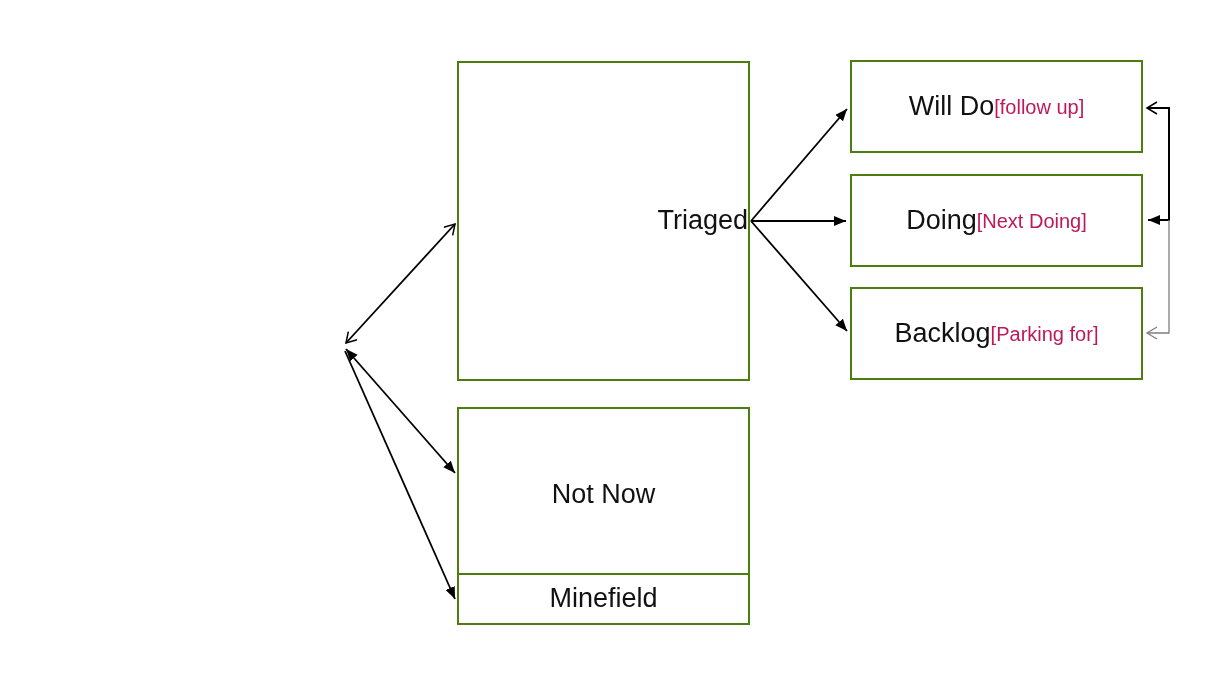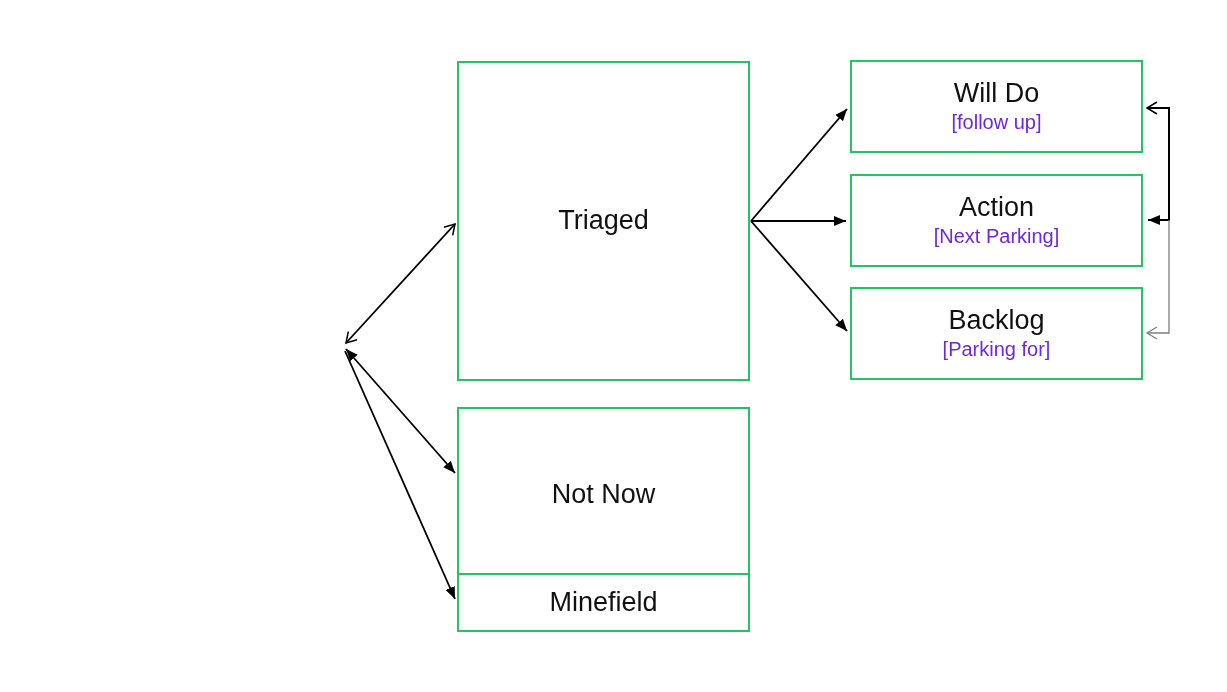--- a/index.html
+++ b/index.html
@@ -10,44 +10,44 @@
   }
   #canvas {
     position: relative;
     width: 1227px;
     height: 692px;
     background: #ffffff;
     overflow: hidden;
   }
   .node {
     position: absolute;
-    border: 2px solid #22c55e;
+    border: 2px solid #4d7c0f;
     background: #ffffff;
     display: flex;
-    flex-direction: column;
+    flex-direction: row;
     align-items: center;
     justify-content: center;
     text-align: center;
     color: #000000;
     box-sizing: border-box;
   }
   .node .label {
     font-size: 27px;
     line-height: 1.15;
     color: #111111;
   }
   .node .sub {
     font-size: 20px;
     line-height: 1.3;
-    color: #6d28d9;
+    color: #be185d;
   }
   #node-backlog   { left: 50px;  top: 60px;  width: 294px; height: 570px; }
-  #node-triaged   { left: 457px; top: 61px;  width: 293px; height: 320px; }
+  #node-triaged   { left: 457px; top: 61px;  width: 293px; height: 320px; justify-content: flex-end; }
   #node-not-now   { left: 457px; top: 407px; width: 293px; height: 176px; }
-  #node-minefield { left: 457px; top: 573px; width: 293px; height: 59px; }
+  #node-minefield { left: 457px; top: 573px; width: 293px; height: 52px; }
   #node-will-do   { left: 850px; top: 60px;  width: 293px; height: 93px; }
   #node-doing     { left: 850px; top: 174px; width: 293px; height: 93px; }
   #node-parking   { left: 850px; top: 287px; width: 293px; height: 93px; }
   #edges-overlay {
     position: absolute;
     left: 0; top: 0;
     width: 1227px;
     height: 692px;
     pointer-events: none;
   }
@@ -69,22 +69,22 @@
   <div class="node" id="node-minefield">
     <span class="label">Minefield</span>
   </div>
 
   <div class="node" id="node-will-do">
     <span class="label">Will Do</span>
     <span class="sub">[follow up]</span>
   </div>
 
   <div class="node" id="node-doing">
-    <span class="label">Action</span>
-    <span class="sub">[Next Parking]</span>
+    <span class="label">Doing</span>
+    <span class="sub">[Next Doing]</span>
   </div>
 
   <div class="node" id="node-parking">
     <span class="label">Backlog</span>
     <span class="sub">[Parking for]</span>
   </div>
 
   <svg id="edges-overlay" width="1227" height="692" viewBox="0 0 1227 692" xmlns="http://www.w3.org/2000/svg">
     <defs>
       <marker id="mSolid" markerUnits="userSpaceOnUse" markerWidth="14" markerHeight="12" refX="12" refY="5" orient="auto-start-reverse">

